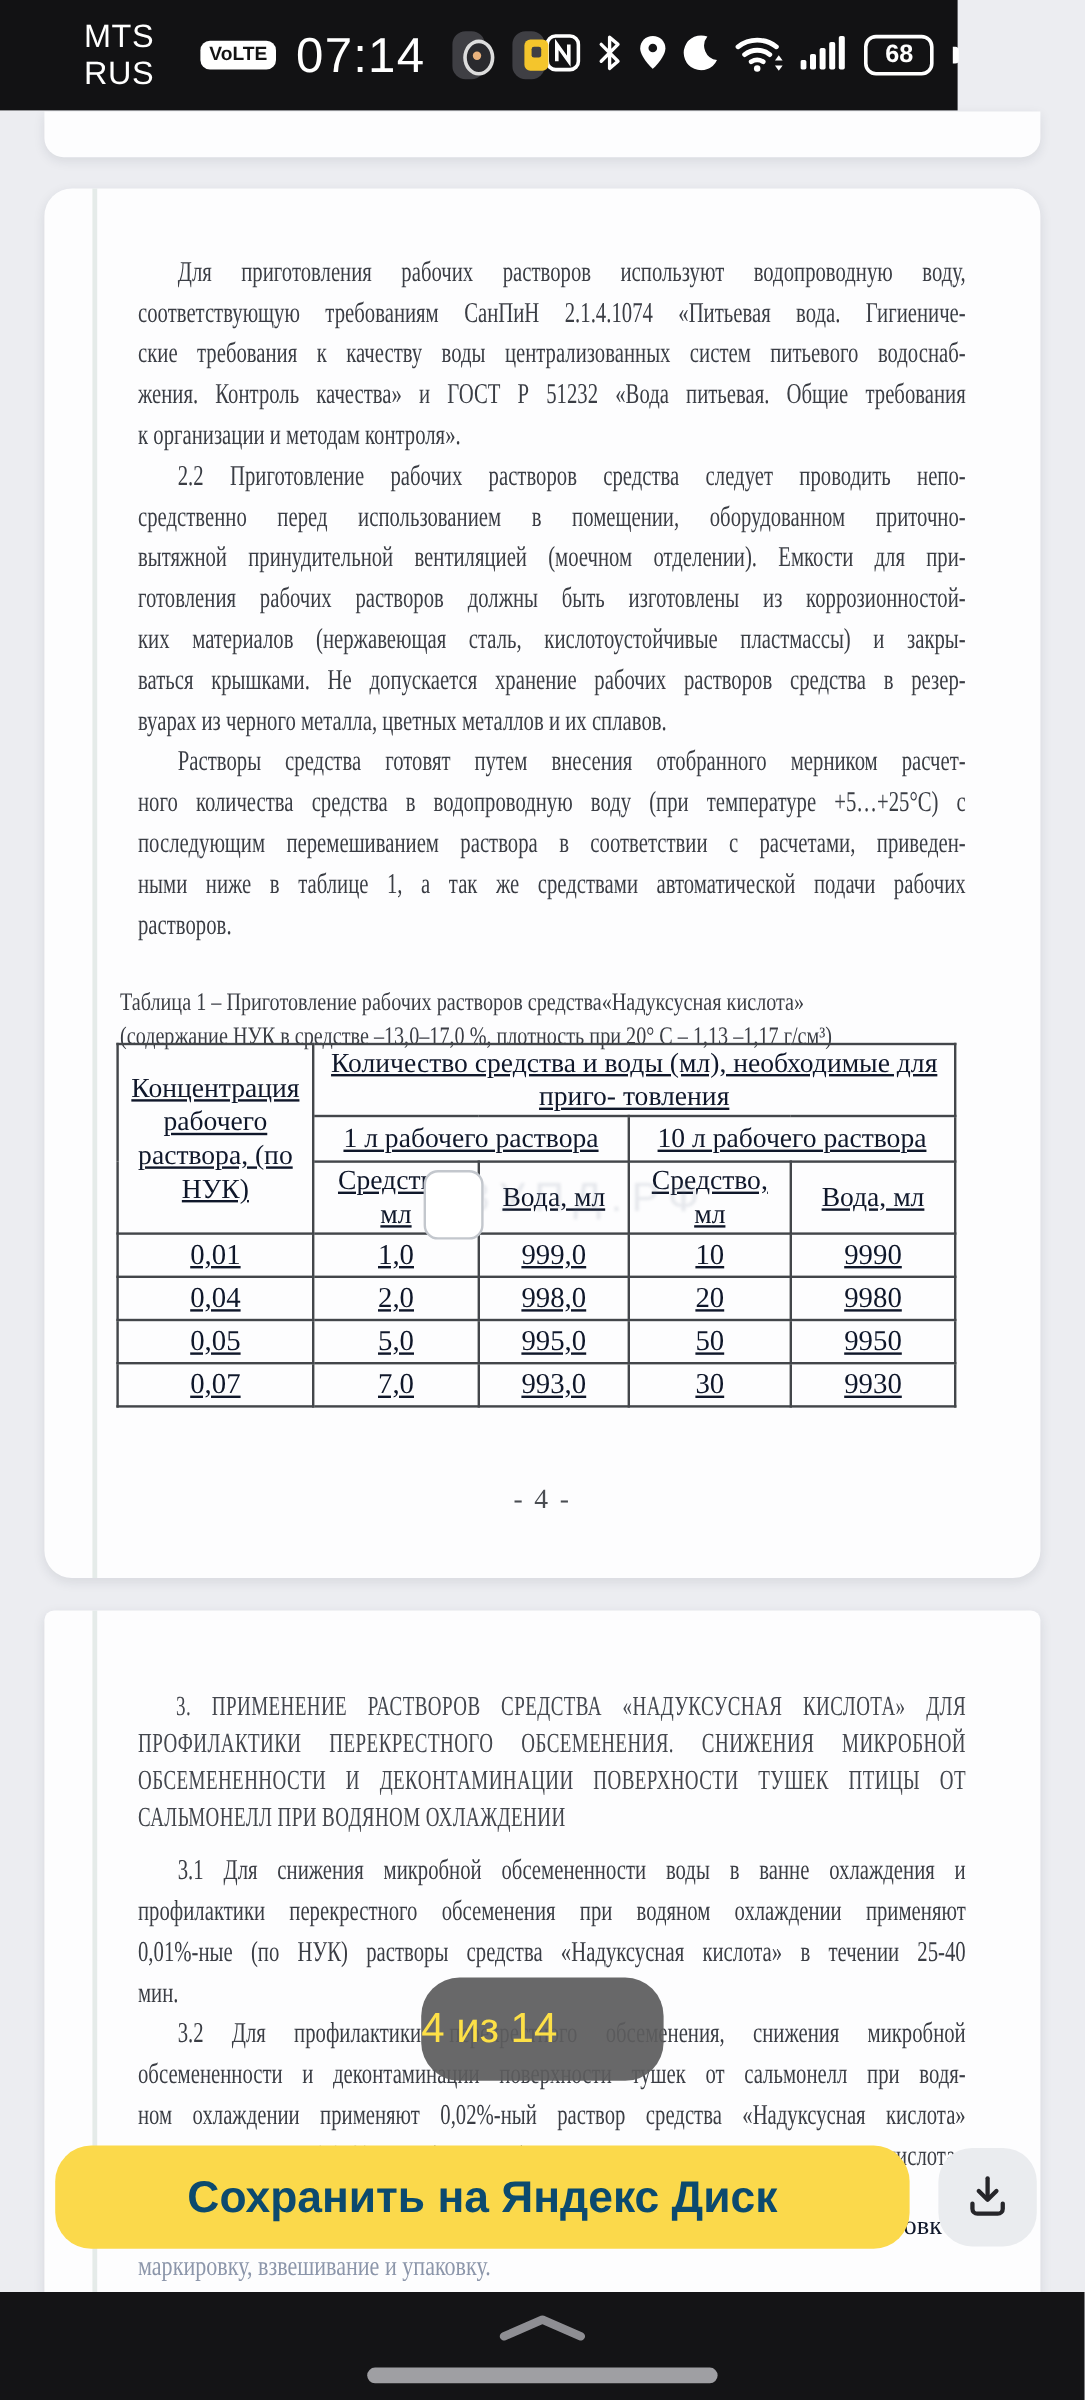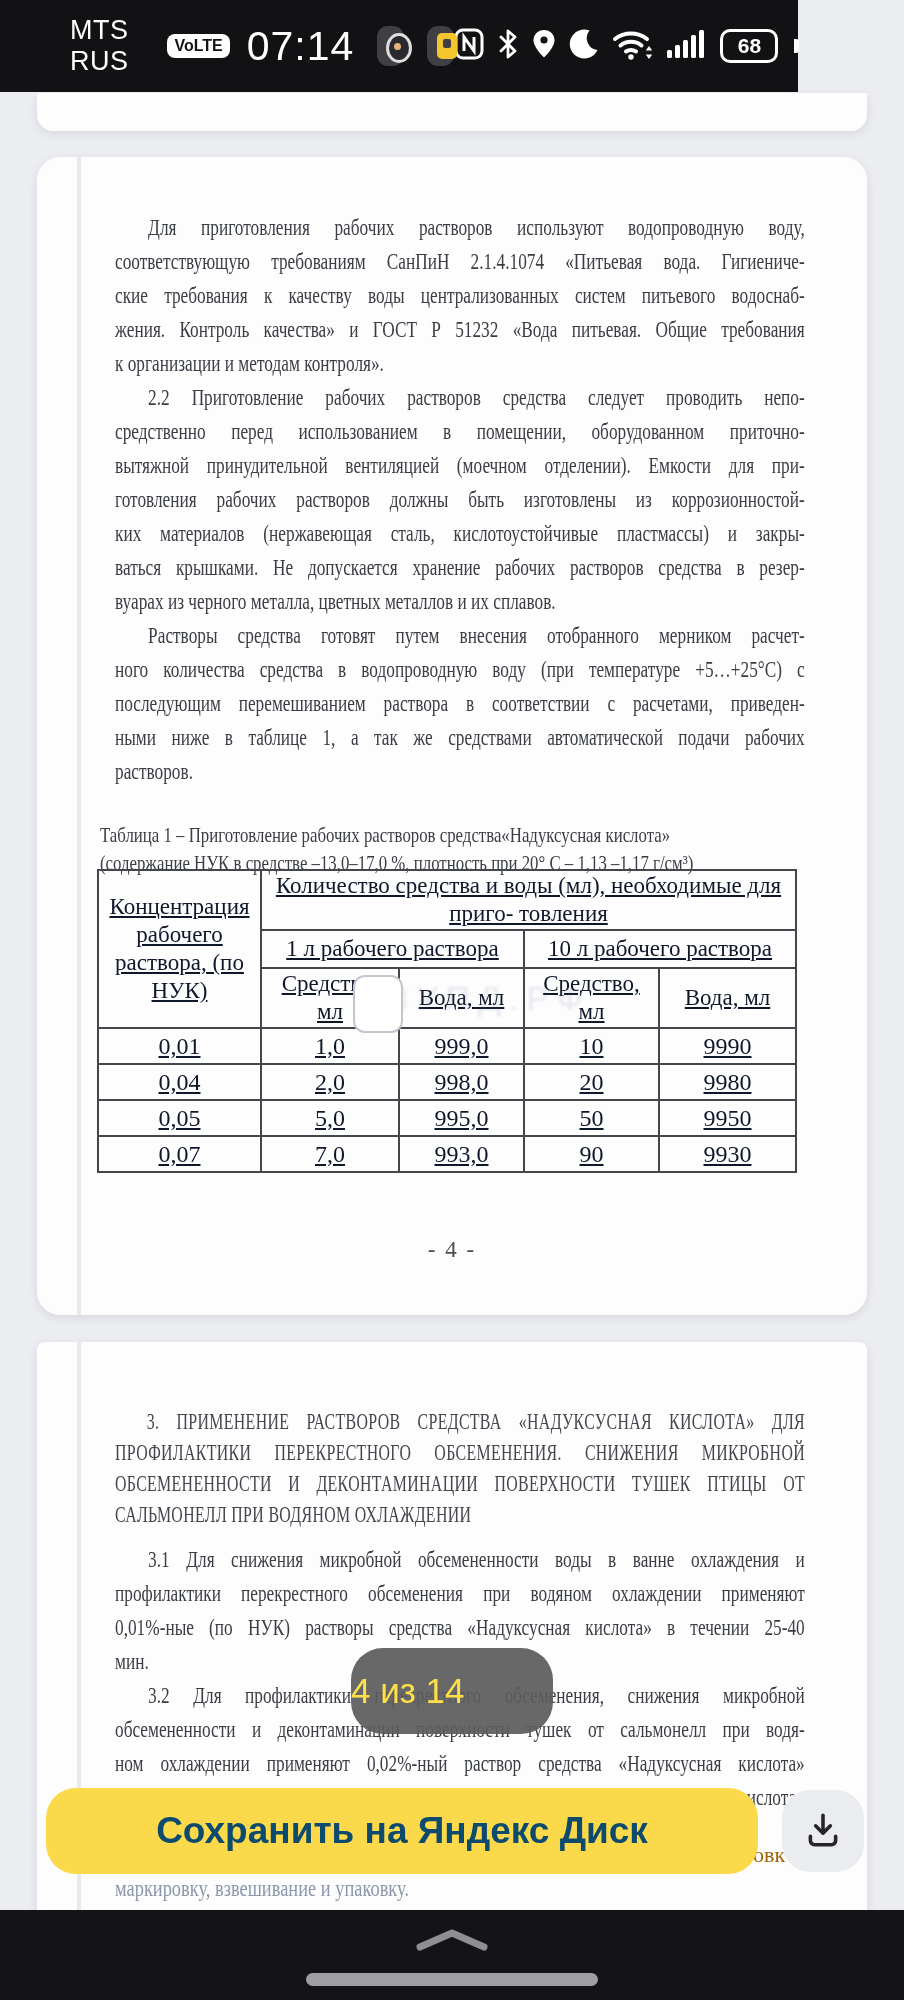--- a/index.html
+++ b/index.html
@@ -50,21 +50,21 @@
   td.colhdr{font-size:23px;line-height:31px;}
   .footer4{position:absolute;top:1080px;left:0;width:100%;text-align:center;font-size:23px;
            color:#4a4d52;letter-spacing:2px;}
   .blob{position:absolute;left:316px;top:818px;width:46px;height:54px;background:#fff;
         border:2px solid #c3c7cd;border-radius:12px;z-index:2;}
   .wm{position:absolute;left:352px;top:822px;font-size:34px;color:#6b7890;opacity:.16;
       letter-spacing:8px;filter:blur(1.5px);font-family:"Liberation Sans",sans-serif;z-index:1;}
   
   .fade-line{position:absolute;left:78px;top:534px;font-size:23px;color:#8c96aa;
              width:863px;transform:scaleX(0.8);transform-origin:0 0;}
-  .frag{position:absolute;left:716px;top:500px;font-size:22px;color:#a16207;}
+  .frag{position:absolute;left:716px;top:500px;font-size:22px;color:#0f172a;}
   
   .toast{position:absolute;left:50%;top:1648px;transform:translateX(-50%);width:202px;height:86px;
          background:rgba(92,92,94,.93);border-radius:32px;color:#fde047;display:flex;align-items:center;
          justify-content:flex-start;font-size:35px;font-family:"Liberation Sans",sans-serif;z-index:5;}
   .savebtn{position:absolute;left:46px;top:1788px;width:712px;height:86px;background:#fbd94b;
            border:none;border-radius:30px;font-size:37px;font-weight:600;color:#0c4a6e;
            font-family:"Liberation Sans",sans-serif;z-index:6;cursor:pointer;}
   .dlbtn{position:absolute;left:782px;top:1790px;width:82px;height:82px;border-radius:28px;
          background:#eaecef;border:none;display:flex;align-items:center;justify-content:center;
          z-index:6;cursor:pointer;}
@@ -215,21 +215,21 @@
           <td>0,05</td>
           <td>5,0</td>
           <td>995,0</td>
           <td>50</td>
           <td>9950</td>
         </tr>
         <tr class="rd">
           <td>0,07</td>
           <td>7,0</td>
           <td>993,0</td>
-          <td>90</td>
+          <td>30</td>
           <td>9930</td>
         </tr>
       </tbody>
         </table>
     </div>
 
     <div class="blob"></div>
     <div class="footer4">- 4 -</div>
   </div>
 

